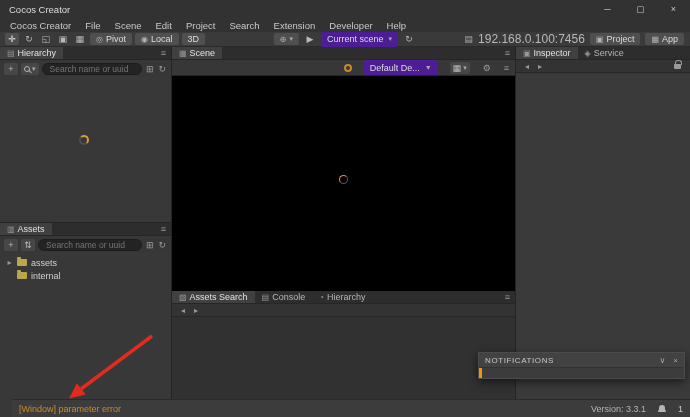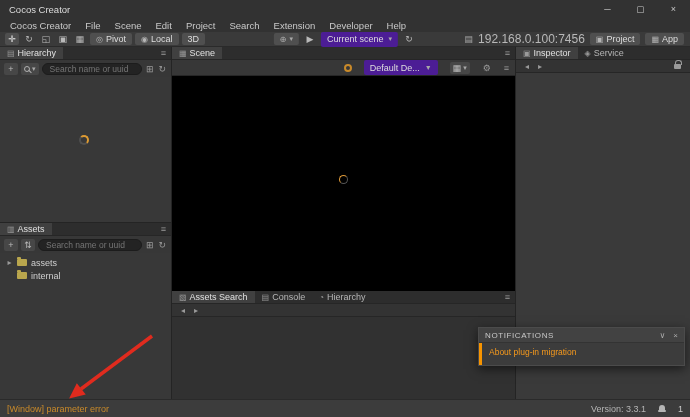--- a/index.html
+++ b/index.html
@@ -70,30 +70,30 @@
   .navrow{height:13px;background:#333;display:flex;align-items:center;gap:9px;padding:0 9px;border-bottom:1px solid #262626;color:#9a9a9a;font-size:8px}
   .bottom-body{flex:1;background:#313131}
 
   
   .right-panel{position:absolute;top:47px;left:515px;width:175px;height:352px;background:#3a3a3a;display:flex;flex-direction:column;border-left:1px solid #242424}
   .right-body{flex:1;background:#3a3a3a}
   .lock{margin-left:auto;position:relative;width:7px;height:5px;background:#9a9a9a;border-radius:1px}
   .lock::before{content:"";position:absolute;top:-4px;left:1px;width:5px;height:4px;border:1px solid #9a9a9a;border-bottom:none;border-radius:3px 3px 0 0}
 
   
-  .statusbar{position:absolute;top:399px;left:0;right:0;height:18px;background:#3c3c3c;border-top:1px solid #2a2a2a;display:flex;align-items:center;padding:0 7px;font-size:9px}
+  .statusbar{position:absolute;top:399px;left:12px;right:0;height:18px;background:#3c3c3c;border-top:1px solid #2a2a2a;display:flex;align-items:center;padding:0 7px;font-size:9px}
   .status-error{color:#c98a2a}
   .status-right{margin-left:auto;display:flex;align-items:center;gap:12px;color:#b5b5b5}
   .bell{position:relative;width:8px;height:8px}
   .bell::before{content:"";position:absolute;left:1px;top:0;width:6px;height:5px;background:#b5b5b5;border-radius:3px 3px 0 0}
   .bell::after{content:"";position:absolute;left:0;top:5px;width:8px;height:2px;background:#b5b5b5;border-radius:1px}
   .bell-count{color:#ccc}
 
   
-  .notif{position:absolute;left:478px;top:327px;width:207px;background:#3c3c3c;border:1px solid #4b4b4b;box-shadow:0 3px 10px rgba(0,0,0,.55);z-index:40}
+  .notif{position:absolute;left:478px;top:352px;width:207px;background:#3c3c3c;border:1px solid #4b4b4b;box-shadow:0 3px 10px rgba(0,0,0,.55);z-index:40}
   .notif-header{height:15px;display:flex;align-items:center;background:#424242;padding:0 6px;border-bottom:1px solid #333}
   .notif-title{font-size:8px;letter-spacing:.6px;color:#c8c8c8}
   .notif-actions{margin-left:auto;display:flex;gap:8px;color:#aaa;font-size:8px;align-items:center}
   .notif-content{position:relative;padding:4px 7px 6px 10px}
   .notif-content::before{content:"";position:absolute;left:0;top:0;bottom:0;width:3px;background:#f79400}
   .notif-heading{color:#f89a1c;font-size:8.5px;margin-bottom:2px}
   .notif-body{color:#b9b9b9;font-size:8px;line-height:1.3}
 
   
   .annotation{position:absolute;left:0;top:0;width:690px;height:417px;z-index:60;pointer-events:none}
@@ -306,21 +306,20 @@
 
   <div class="notif">
     <div class="notif-header">
       <span class="notif-title">NOTIFICATIONS</span>
       <div class="notif-actions">
         <span>∨</span>
         <span>×</span>
       </div>
     </div>
     <div class="notif-content">
-      <div class="notif-heading">About plug-in migration</div>
     </div>
   </div>
 
   <div class="statusbar">
     <span class="status-error">[Window] parameter error</span>
     <div class="status-right">
       <span>Version: 3.3.1</span>
       <span class="bell"></span>
       <span class="bell-count">1</span>
     </div>

